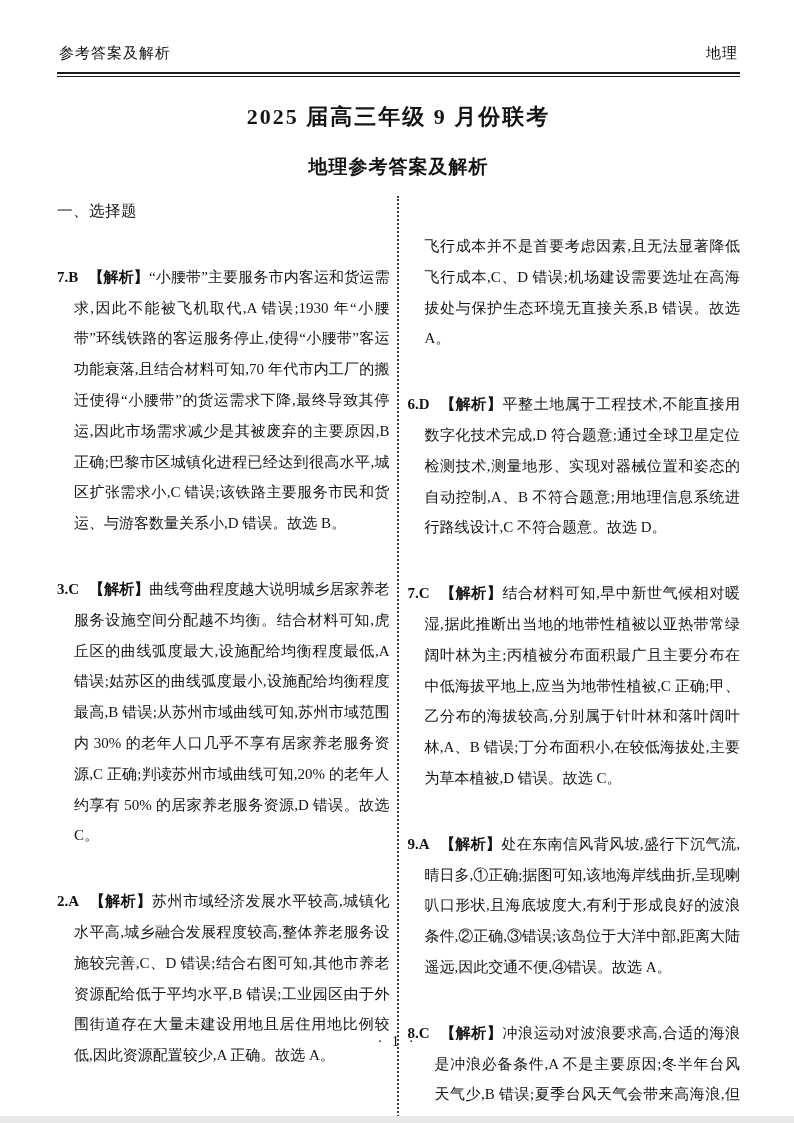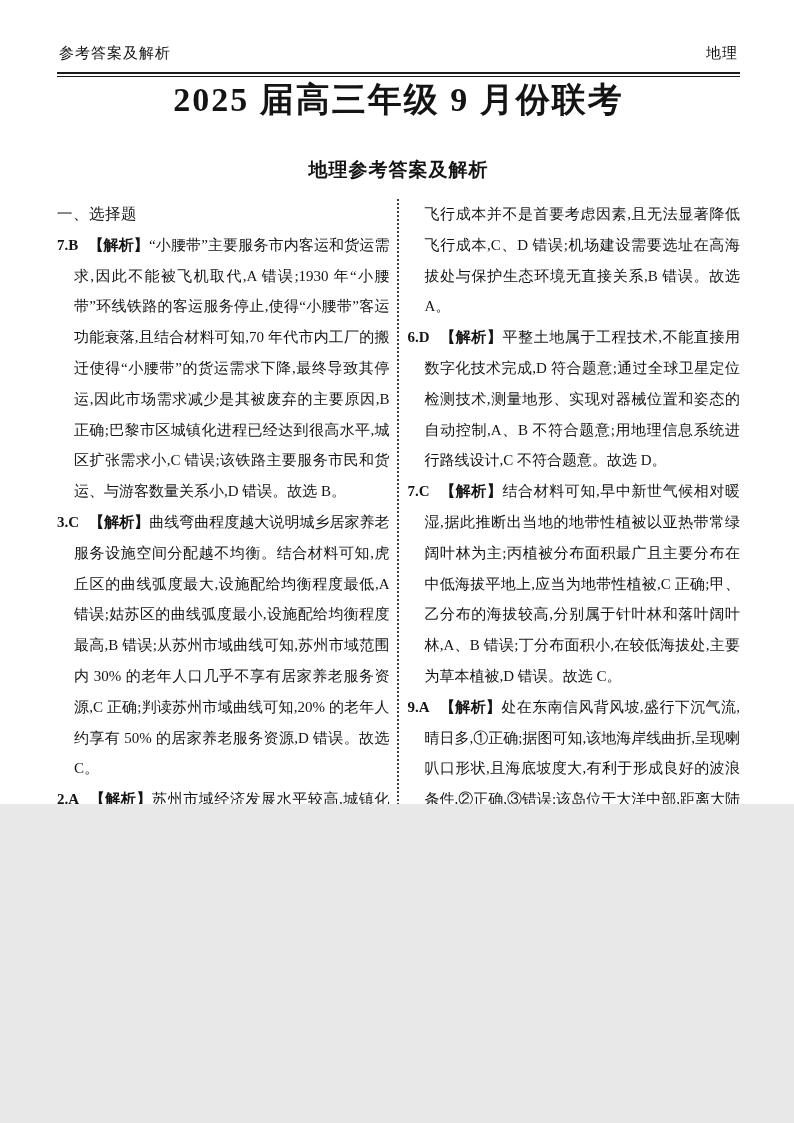--- a/index.html
+++ b/index.html
@@ -1,19 +1,19 @@
 <!DOCTYPE html>
 <html><head>
 <meta charset="utf-8">
 <style>
   html, body { margin: 0; padding: 0; background: #e8e8e8; }
   .page {
     position: relative;
     width: 794px;
-    height: 804px;
+    height: 1116px;
     margin: 0 auto;
     background: #ffffff;
     color: #141414;
     font-family: "Liberation Serif", "DejaVu Serif", serif;
     box-sizing: border-box;
     padding: 44px 54px 0 57px;
     overflow: hidden;
   }
   .header {
     display: flex;
@@ -22,27 +22,28 @@
     font-size: 15px;
     letter-spacing: 1px;
     padding: 0 2px 9px 2px;
   }
   .double-rule {
     height: 2px;
     border-top: 2px solid #1b1b1b;
     border-bottom: 1px solid #1b1b1b;
   }
   .title {
+    margin-top: 25px;
     text-align: center;
-    font-size: 34px;
+    font-size: 22px;
     font-weight: bold;
     letter-spacing: 2px;
   }
   .subtitle {
-    margin-top: 34px;
+    margin-top: 22px;
     text-align: center;
     font-size: 19px;
     font-weight: bold;
     letter-spacing: 1px;
   }
   .body {
     display: flex;
     margin-top: 16px;
     font-size: 15px;
     line-height: 30.8px;
@@ -56,20 +57,21 @@
   }
   .section-heading {
     font-weight: normal;
     font-size: 15.5px;
     letter-spacing: 0.5px;
   }
   .item {
     text-align: justify;
     padding-left: 17px;
     text-indent: -17px;
+    margin-top: 35px;
   }
   .item.wide { padding-left: 27px; text-indent: -27px; }
   .item.cont { text-indent: 0; }
   .num { font-weight: bold; margin-right: 10px; white-space: nowrap; }
   .label { font-weight: bold; }
   .footer {
     position: absolute;
     left: 0;
     right: 0;
     top: 1033px;

